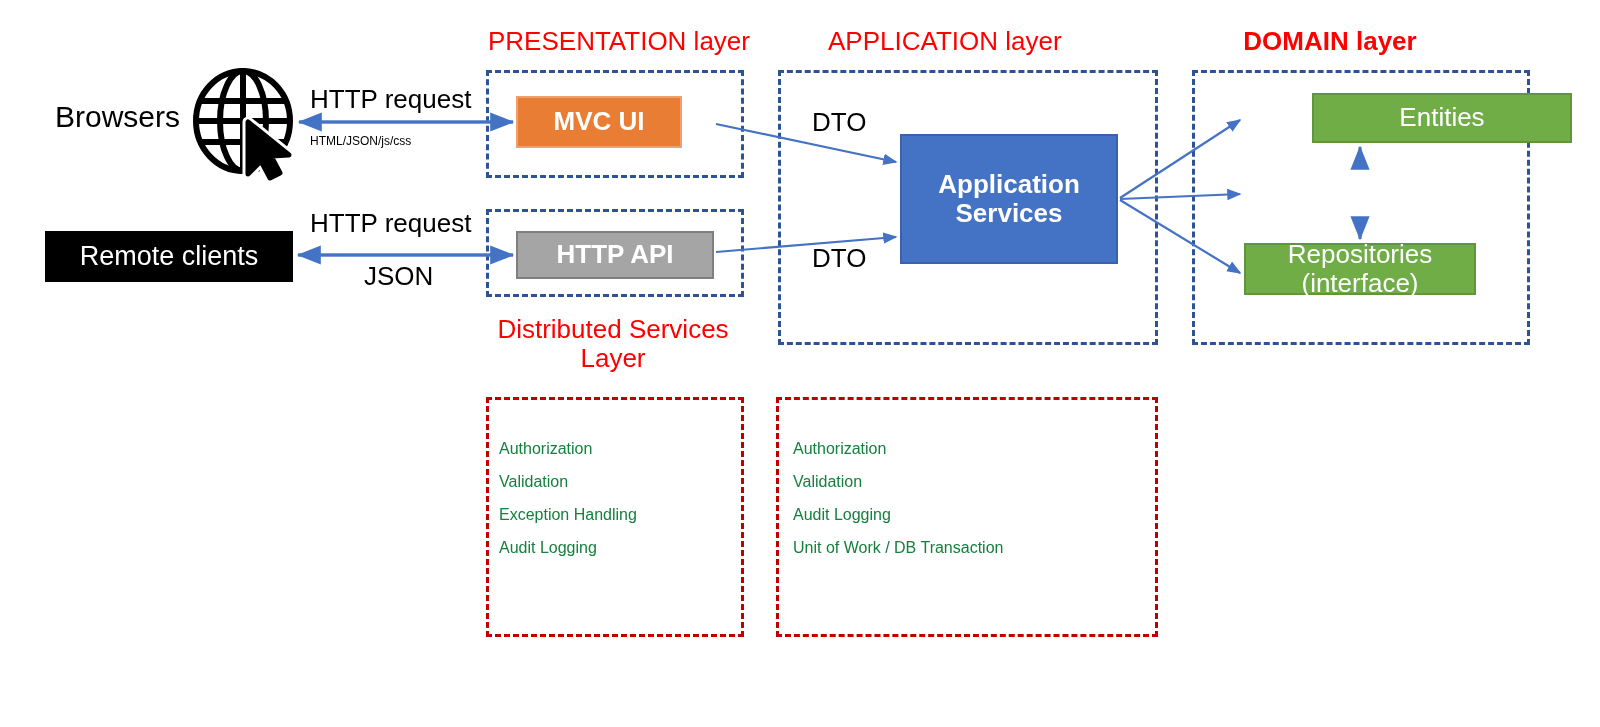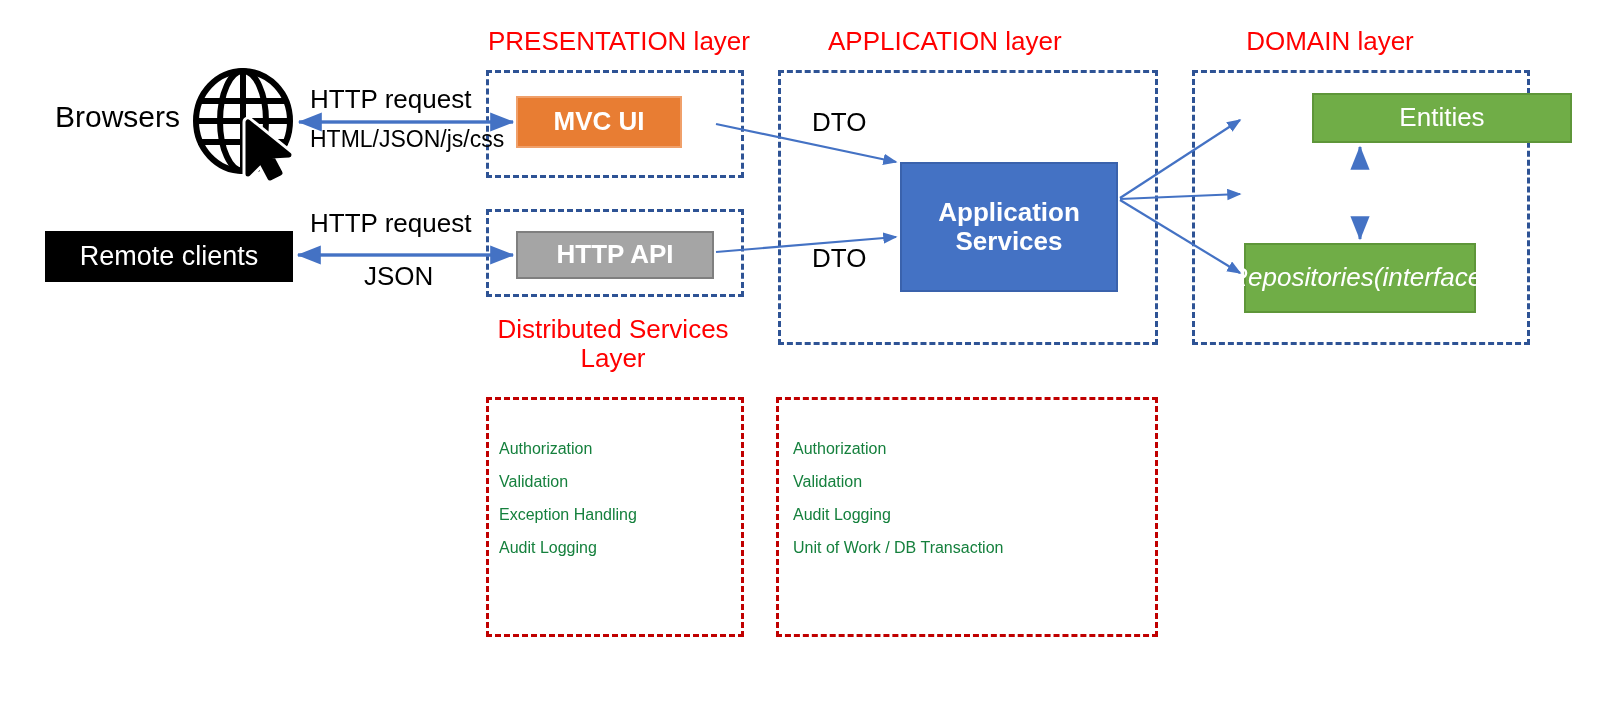--- a/index.html
+++ b/index.html
@@ -47,33 +47,33 @@
     align-items: center;
     justify-content: center;
     text-align: center;
     color: #ffffff;
     font-size: 26px;
     line-height: 1.12;
     padding: 2px 6px;
   }
   .node.orange { background: #E87D33; border: 2px solid #F0A06A; font-weight: bold; }
   .node.gray   { background: #A5A5A5; border: 2px solid #7F7F7F; font-weight: bold; }
-  .node.blue   { background: #4472C4; border: 2px solid #3A62AC; font-weight: bold; margin-top: 28px; }
+  .node.blue   { background: #4472C4; border: 2px solid #3A62AC; font-weight: bold; }
   .node.green  { background: #70AD47; border: 2px solid #5E9639; font-weight: normal; }
   .node.black  { background: #000000; border: none; font-weight: normal; }
 
   
   .txt {
     color: #000000;
     white-space: nowrap;
     font-family: "Liberation Sans", sans-serif;
   }
   .txt-browsers { font-size: 30px; }
   .txt-http { font-size: 26px; }
-  .txt-small { font-size: 23px; }
+  .txt-small { font-size: 12px; margin-top: 8px; }
   .txt-dto { font-size: 26px; }
 
   
   .cc-list {
     color: #15803d;
     font-size: 16px;
     line-height: 33px;
     white-space: nowrap;
   }
   .cc-title {
@@ -89,21 +89,21 @@
 </style>
 </head>
 <body>
 
 <div id="canvas">
 
   <div class="abs layer-label" style="left:488px; top:25px; width:250px;">PRESENTATION layer</div>
 
   <div class="abs layer-label" style="left:828px; top:25px; width:230px;">APPLICATION layer</div>
 
-  <div class="abs layer-label" style="left:1230px; top:25px; width:200px;">DOMAIN layer</div>
+  <div class="abs layer-label" style="left:1230px; top:25px; width:200px;font-weight:bold;">DOMAIN layer</div>
 
   <div class="abs layer-label wrap" style="left:488px; top:315px; width:250px; line-height:29px;">Distributed Services Layer</div>
 
   <div class="abs dash-blue" style="left:486px; top:70px; width:258px; height:108px;"></div>
 
   <div class="abs dash-blue" style="left:486px; top:209px; width:258px; height:88px;"></div>
 
   <div class="abs dash-blue" style="left:778px; top:70px; width:380px; height:275px;"></div>
 
   <div class="abs dash-blue" style="left:1192px; top:70px; width:338px; height:275px;"></div>
@@ -133,21 +133,21 @@
   <div class="abs node gray" style="left:516px; top:231px; width:198px; height:48px;">HTTP API</div>
 
   <div class="abs node blue" style="left:900px; top:134px; width:218px; height:130px; flex-direction:column;">
     <span>Application</span>
     <span>Services</span>
   </div>
 
   <div class="abs node green" style="left:1312px; top:93px; width:260px; height:50px;">Entities</div>
 
 
-  <div class="abs node green" style="left:1244px; top:243px; width:232px; height:70px; font-style:italic;">
+  <div class="abs node green" style="left:1244px; top:243px; width:232px; height:52px; flex-direction:column;">
     <span>Repositories</span>
     <span>(interface)</span>
   </div>
 
   <div class="abs txt txt-http" style="left:310px; top:84px;">HTTP request</div>
 
   <div class="abs txt txt-small" style="left:310px; top:126px;">HTML/JSON/js/css</div>
 
   <div class="abs txt txt-http" style="left:310px; top:208px;">HTTP request</div>
 

